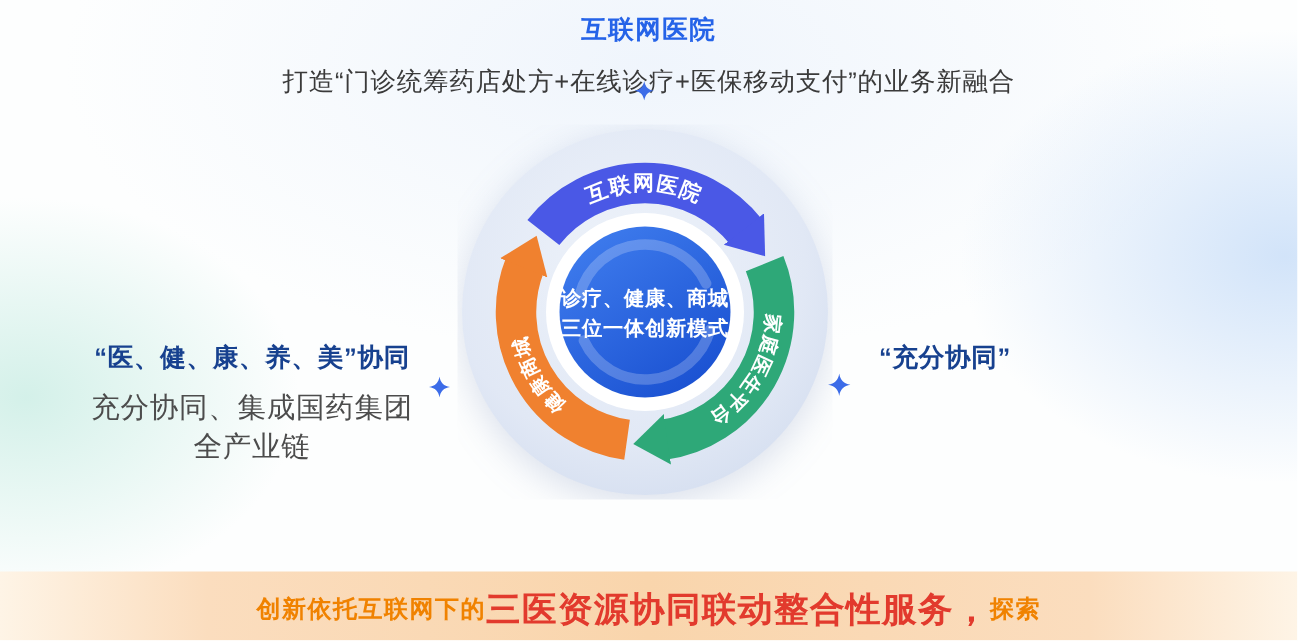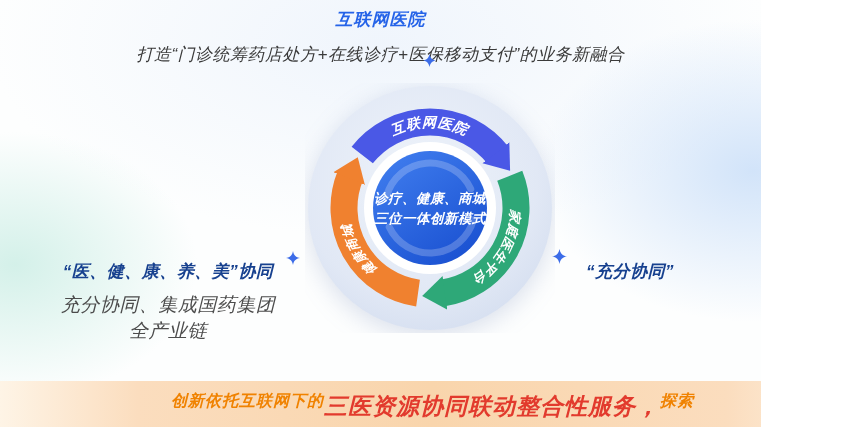--- a/index.html
+++ b/index.html
@@ -1,42 +1,41 @@
 <!DOCTYPE html>
 <html><head>
 <meta charset="utf-8">
 <style>
   html,body{margin:0;padding:0;}
   body{font-family:"Liberation Sans","DejaVu Sans",sans-serif;}
   .canvas{
-    position:relative;width:761px;height:427px;overflow:hidden;
+    position:relative;width:865px;height:427px;overflow:hidden;
     background:
       radial-gradient(260px 190px at 2% 62%, rgba(198,236,226,0.75), rgba(198,236,226,0) 70%),
       radial-gradient(300px 210px at 99% 40%, rgba(199,221,248,0.8), rgba(199,221,248,0) 72%),
       radial-gradient(520px 260px at 50% 10%, rgba(238,244,252,0.9), rgba(238,244,252,0) 75%),
       #fdfefe;
-    font-style: italic;
   }
   .header{position:absolute;top:8px;left:0;width:100%;text-align:center;}
   .header-title{font-size:17px;font-weight:bold;color:#2563E8;letter-spacing:1px;}
   .header-subtitle{margin-top:12px;font-size:17px;color:#3a3a3a;letter-spacing:0.5px;}
   .sparkle{position:absolute;line-height:0;}
   .diagram-wrap{position:absolute;left:305px;top:83px;width:250px;height:250px;}
-  .callout{position:absolute;top:260px;}
+  .callout{position:absolute;top:227px;}
   .callout-left{left:52px;width:232px;text-align:center;}
   .callout-right{left:586px;width:240px;text-align:left;}
   .callout-title{font-size:17px;font-weight:bold;color:#17418F;letter-spacing:0.5px;}
   .callout-subtitle{margin-top:9px;font-size:19px;color:#4c4c4c;letter-spacing:0.5px;}
   .banner{
     position:absolute;left:0;bottom:0;width:865px;height:46px;
     display:flex;align-items:baseline;justify-content:center;
     background:linear-gradient(90deg,#FEF4E6 0%,#FBDDBE 16%,#F9D5AC 50%,#FBDDBE 84%,#FEF4E6 100%);
     padding-top:0;
   }
-  .banner-inner{display:flex;align-items:flex-start;justify-content:center;margin-top:10px;}
+  .banner-inner{display:flex;align-items:center;justify-content:center;margin-top:10px;}
   .banner-small{font-size:16px;font-weight:bold;color:#F08200;letter-spacing:1px;}
   .banner-large{font-size:23px;font-weight:bold;color:#E23A2D;letter-spacing:1px;}
   svg text{font-family:"Liberation Sans","DejaVu Sans",sans-serif;}
 </style>
 </head>
 <body>
 
 <div class="canvas">
 
   <div class="header">

